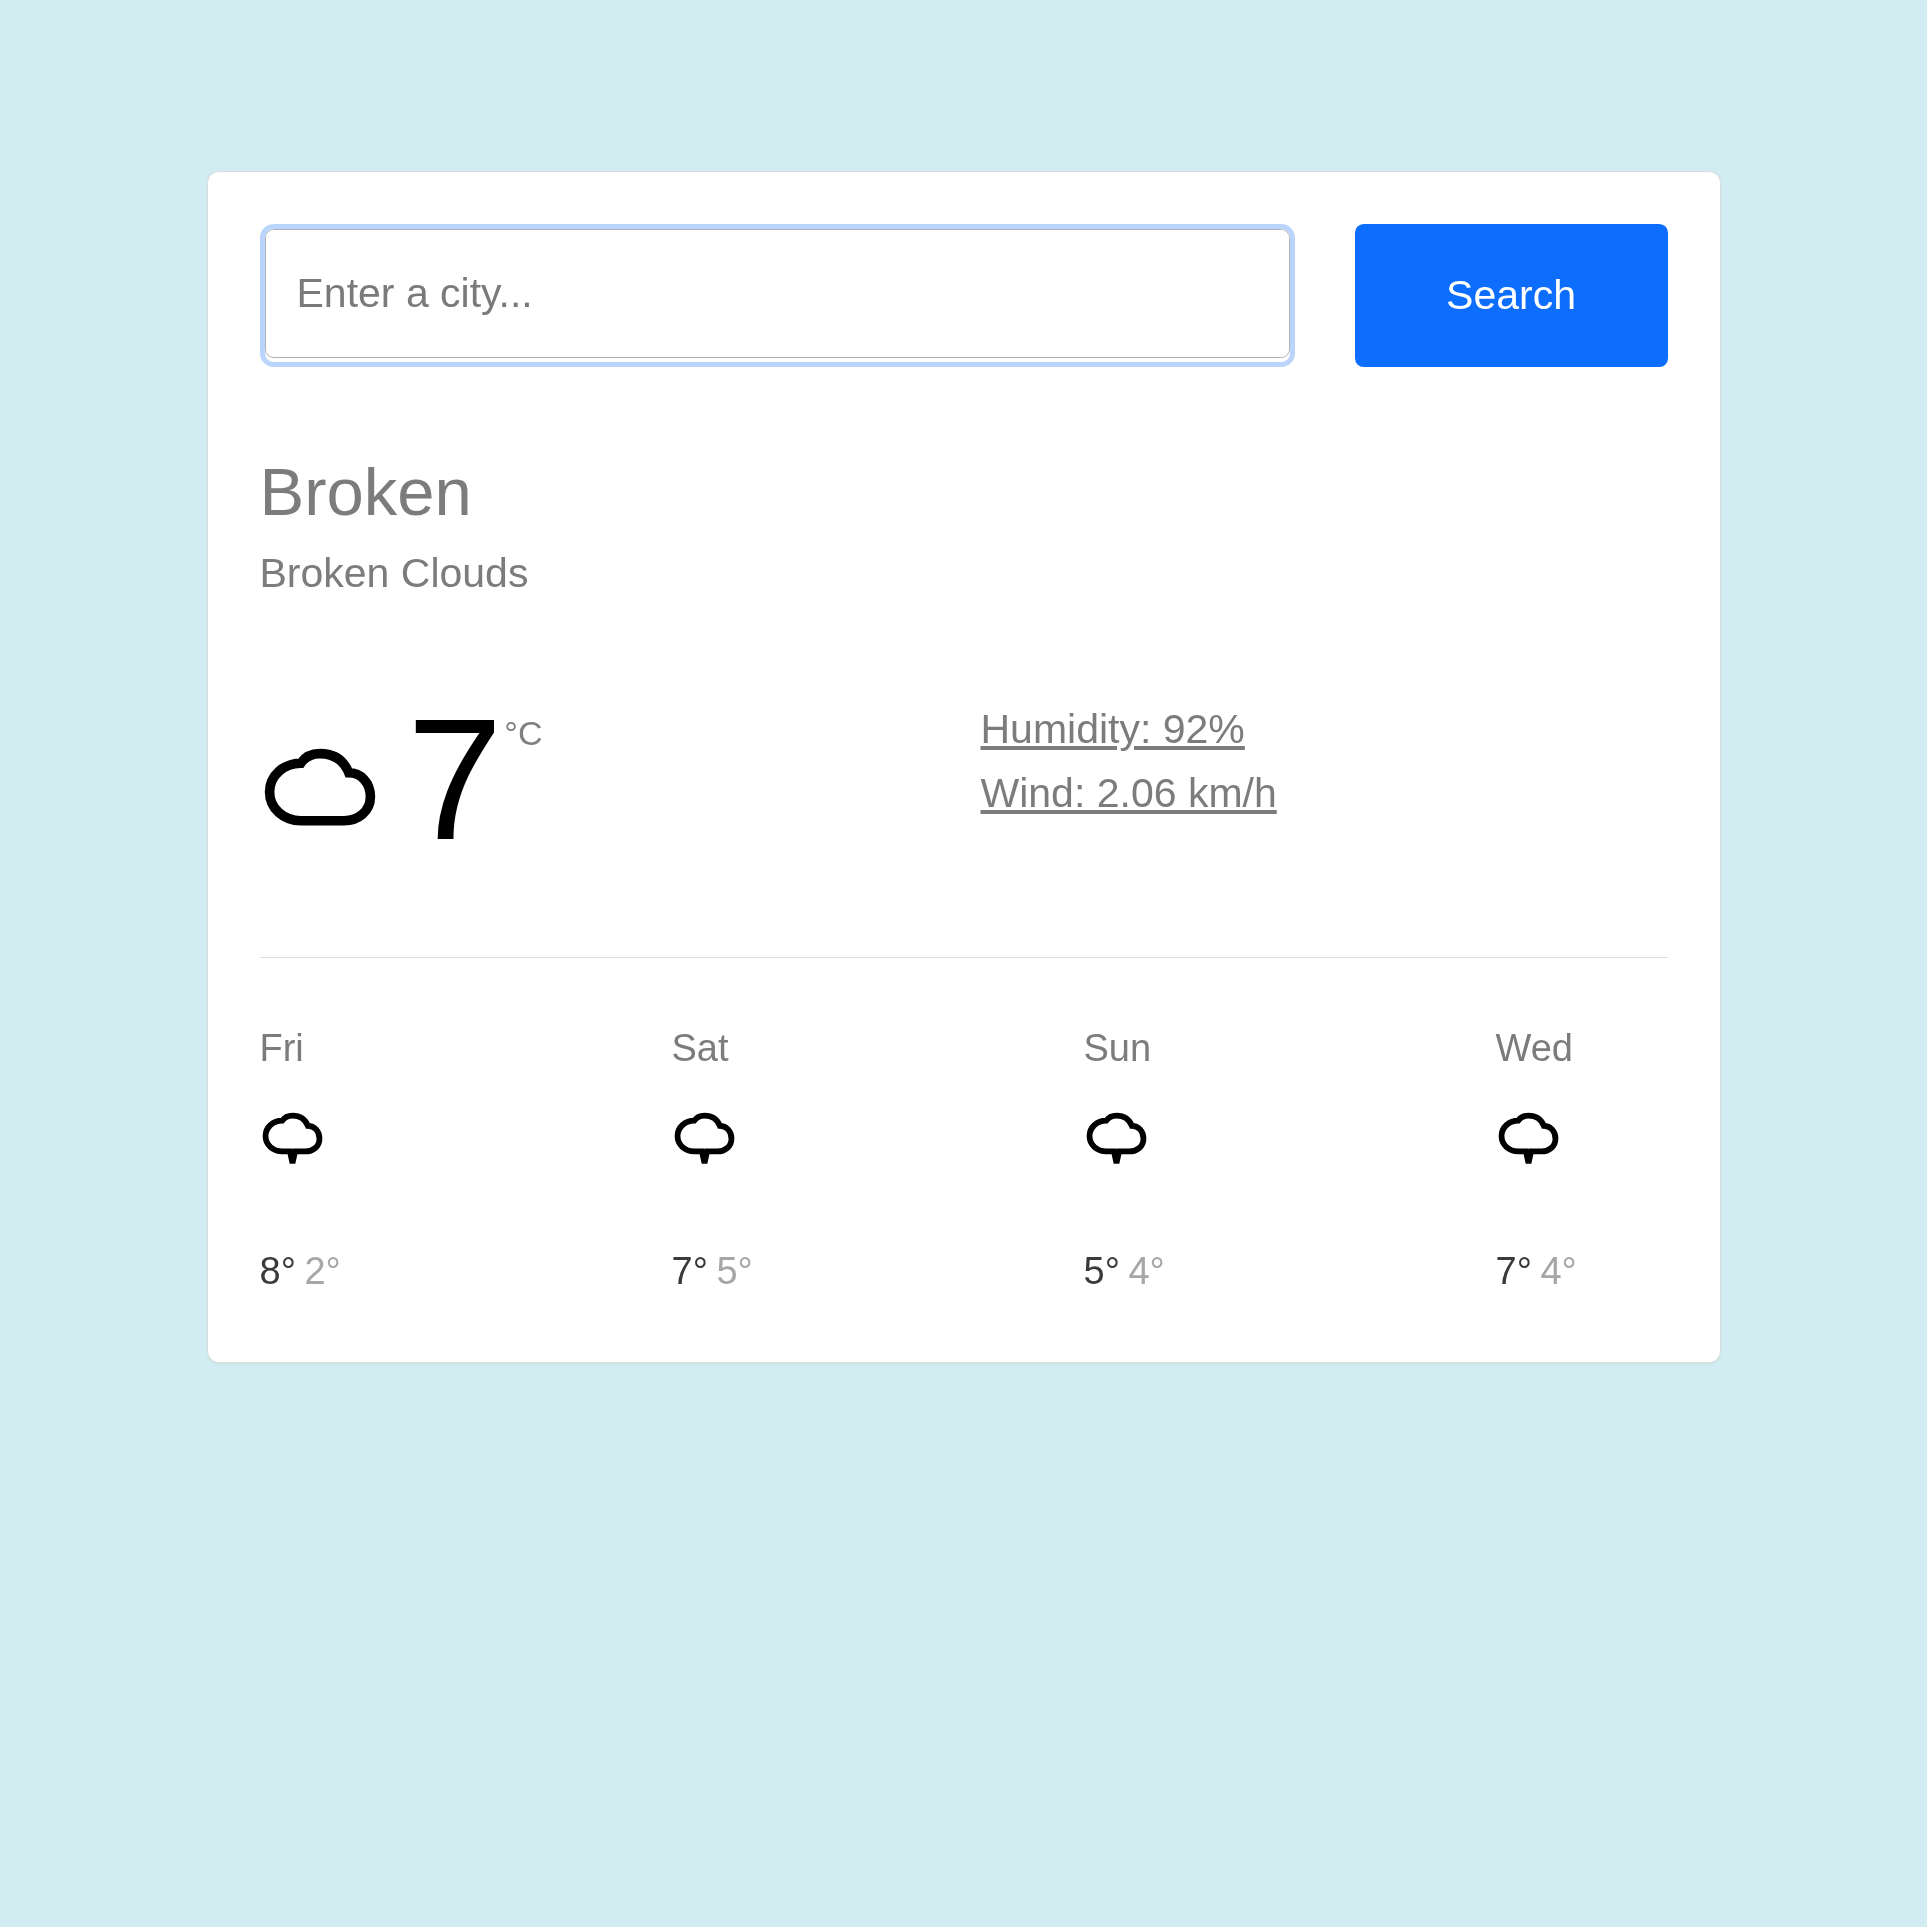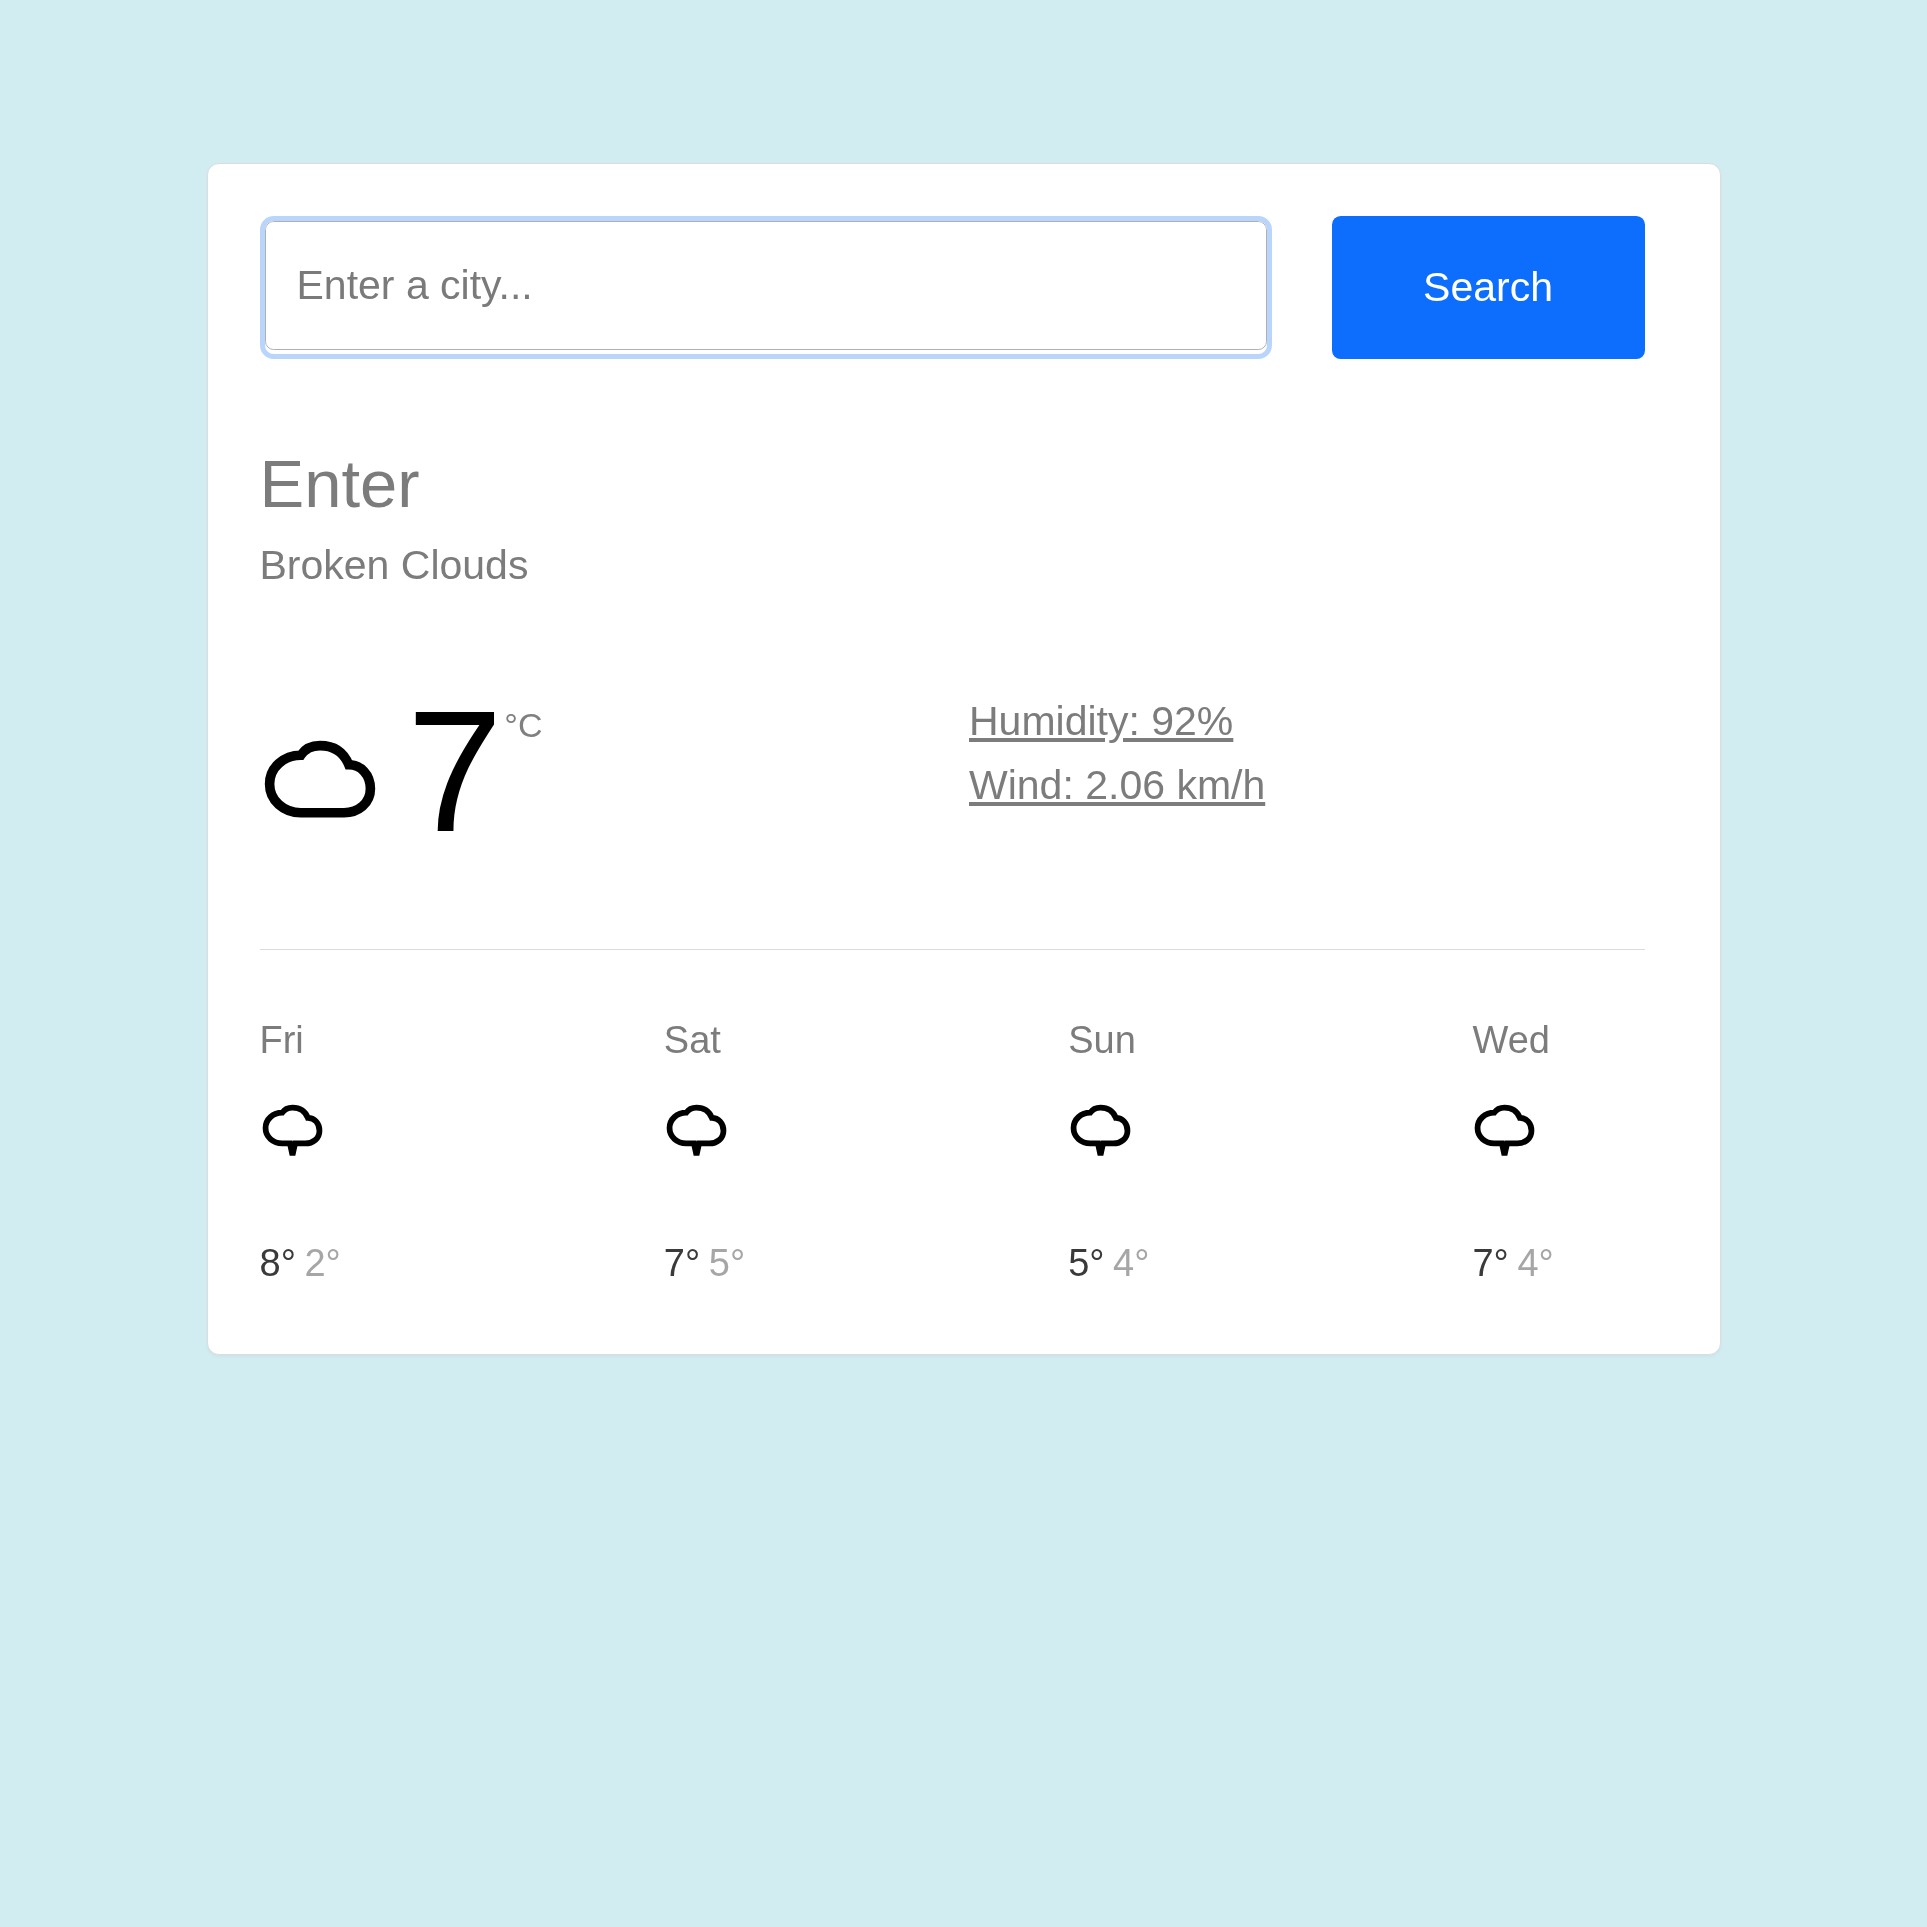--- a/index.html
+++ b/index.html
@@ -5,25 +5,25 @@
     * { box-sizing: border-box; margin: 0; padding: 0; }
     html, body { width: 1927px; height: 1927px; }
     body {
       background: #d2edf1;
       font-family: Arial, Helvetica, sans-serif;
       color: #7a7a7a;
       padding-top: 155px;
     }
     .card {
       width: 1514px;
-      margin: 8px auto;
+      margin: 16px auto;
       background: #ffffff;
       border: 0.9px solid #dcdcdc;
       border-radius: 12px;
-      padding: 52px 75px 69px 52px;
+      padding: 52px 52px 69px 52px;
       box-shadow: 0 1.7px 3.4px rgba(0,0,0,0.04);
     }
     .search-row {
       display: flex;
       gap: 60px;
       align-items: stretch;
       margin-bottom: 86px;
     }
     .search-wrap {
       flex: 1;
@@ -130,21 +130,21 @@
 <div class="card">
 
   <div class="search-row">
     <div class="search-wrap">
       <input class="search-input" type="text" placeholder="Enter a city..." style="">
     </div>
     <button class="search-btn">Search</button>
   </div>
 
   <div>
-    <div class="city">Enter</div>
+    <div class="city">Broken</div>
     <div class="condition">Broken Clouds</div>
   </div>
 
   <div class="current-row">
     <div class="current-left">
       <span class="big-icon">
         <svg viewBox="0 0 100 100">
           <path d="M50 18
                    C62 18 70 24 74 34
                    C84 34 92 42 92 54

